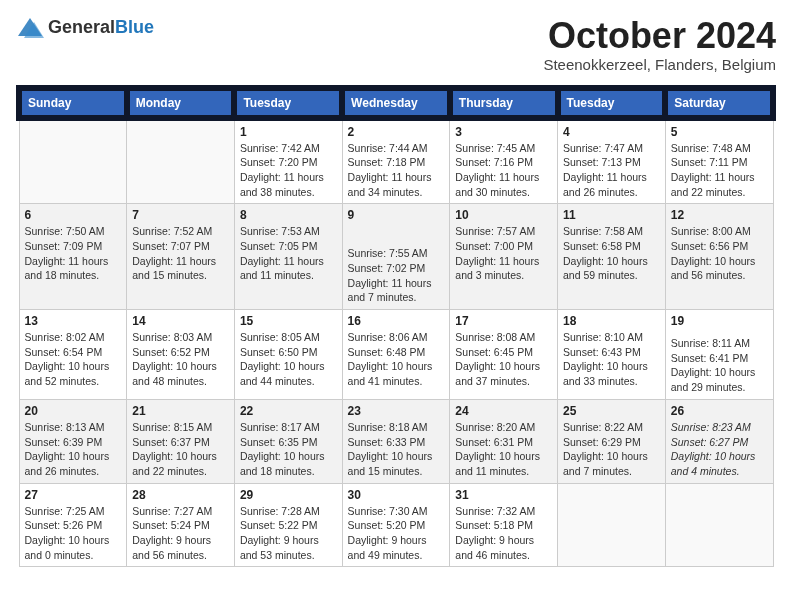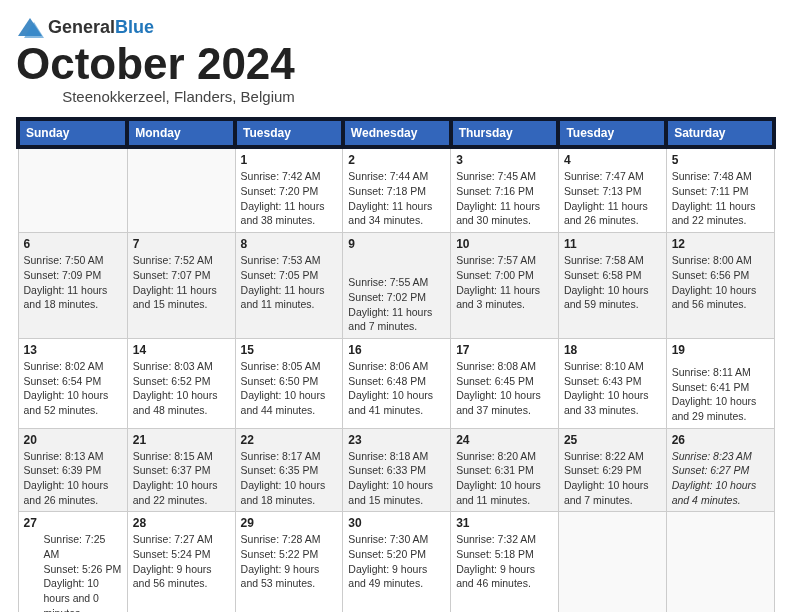--- a/index.html
+++ b/index.html
@@ -8,21 +8,20 @@
       background: #fff;
       width: 792px;
       min-height: 612px;
       padding: 16px;
     }
     .header-area {
       display: flex;
       justify-content: space-between;
       align-items: flex-start;
       margin-bottom: 12px;
-      flex-direction: column;
     }
     .logo {
       display: flex;
       align-items: center;
       gap: 4px;
     }
     .logo-text {
       font-size: 18px;
       font-weight: bold;
       line-height: 1.2;
@@ -30,42 +29,42 @@
     .logo-general { color: #333; }
     .logo-blue { color: #2277bb; }
     .logo-icon {
       width: 28px;
       height: 24px;
     }
     .title-area {
       text-align: right;
     }
     .month-title {
-      font-size: 44px;
+      font-size: 36px;
       font-weight: bold;
       color: #222;
       line-height: 1.1;
     }
     .subtitle {
       font-size: 15px;
       color: #444;
     }
     .calendar-table {
       width: 100%;
       border-collapse: collapse;
       font-size: 11px;
     }
     .calendar-table th {
       background-color: #3366bb;
       color: #fff;
       padding: 5px 6px;
       text-align: left;
       font-size: 12px;
       font-weight: bold;
-      border: 4px solid #0f172a;
+      border: 6px solid #0f172a;
     }
     .calendar-table td {
       vertical-align: top;
       padding: 4px 5px;
       border: 1px solid #ccc;
       background: #fff;
       min-width: 100px;
       height: 80px;
     }
     .calendar-table td.empty {
@@ -282,21 +281,21 @@
           <td>
             <span class="day-number">26</span>
             <div class="day-info" style="white-space: pre-line; font-style: italic;">Sunrise: 8:23 AM
 Sunset: 6:27 PM
 Daylight: 10 hours and 4 minutes.</div>
           </td>
         </tr>
         <tr>
           <td>
             <span class="day-number">27</span>
-            <div class="day-info" style="white-space: pre-line; margin-left: 20px;">Sunrise: 7:25 AM
+            <div class="day-info" style="white-space: pre-line;">Sunrise: 7:25 AM
 Sunset: 5:26 PM
 Daylight: 10 hours and 0 minutes.</div>
           </td>
           <td>
             <span class="day-number">28</span>
             <div class="day-info" style="white-space: pre-line;">Sunrise: 7:27 AM
 Sunset: 5:24 PM
 Daylight: 9 hours and 56 minutes.</div>
           </td>
           <td>

